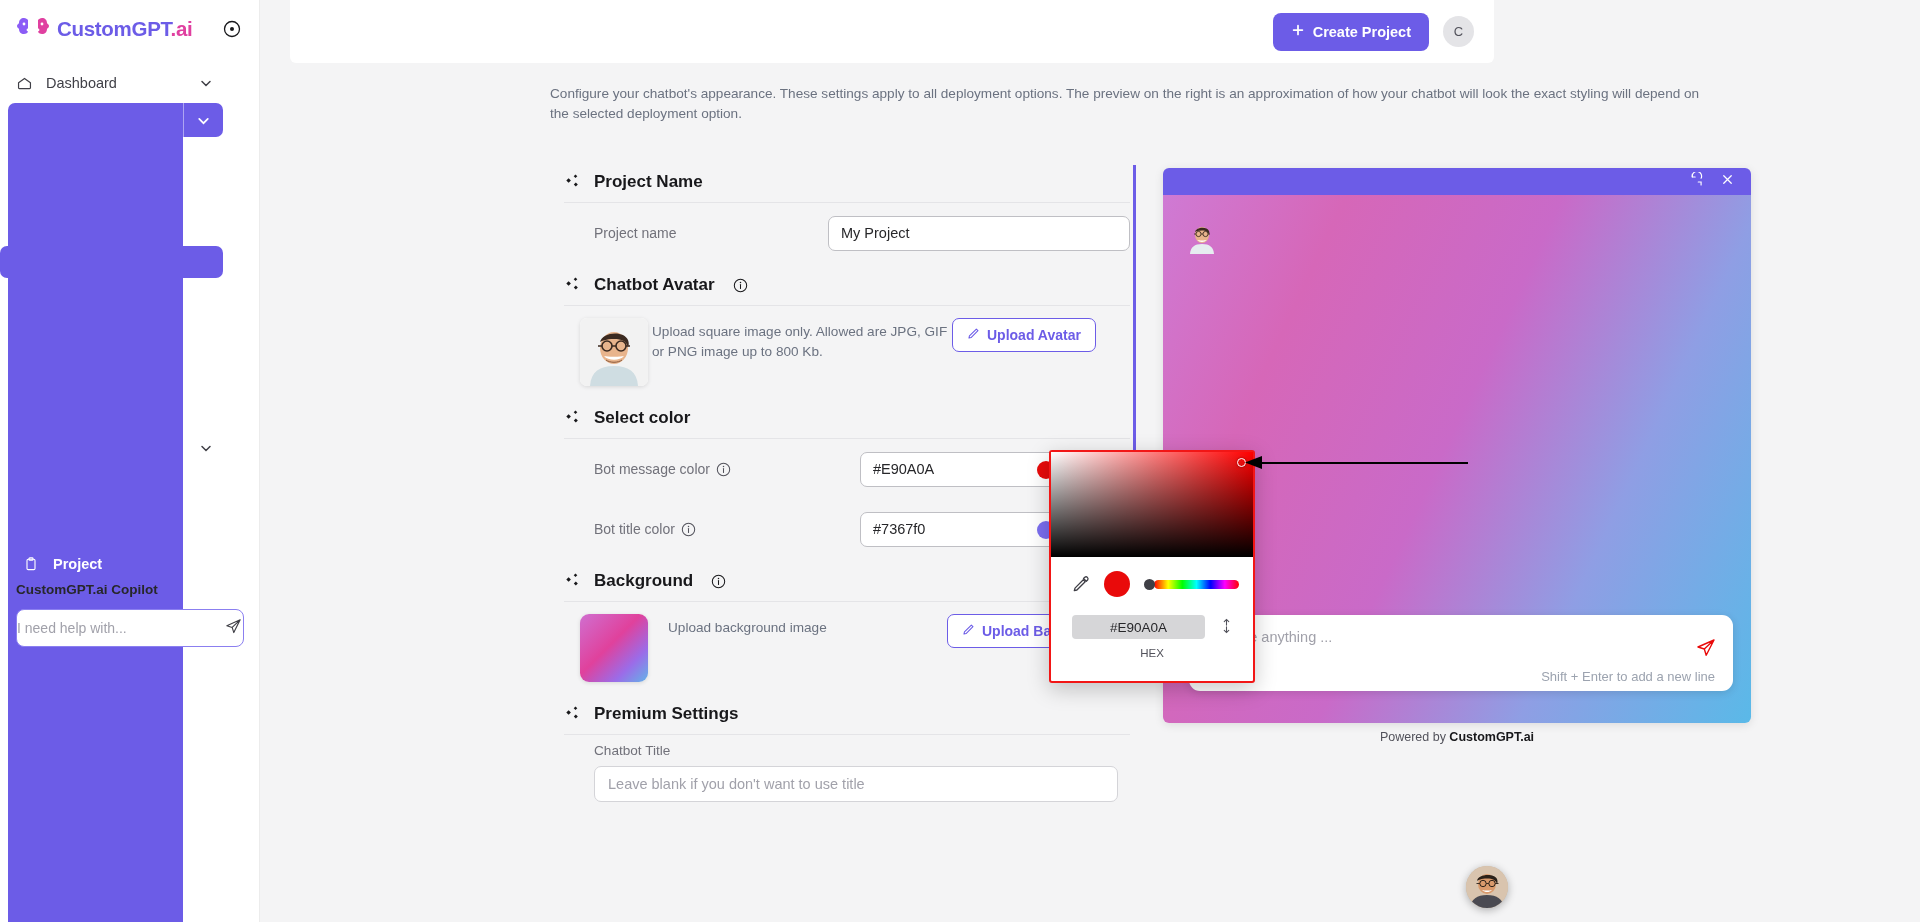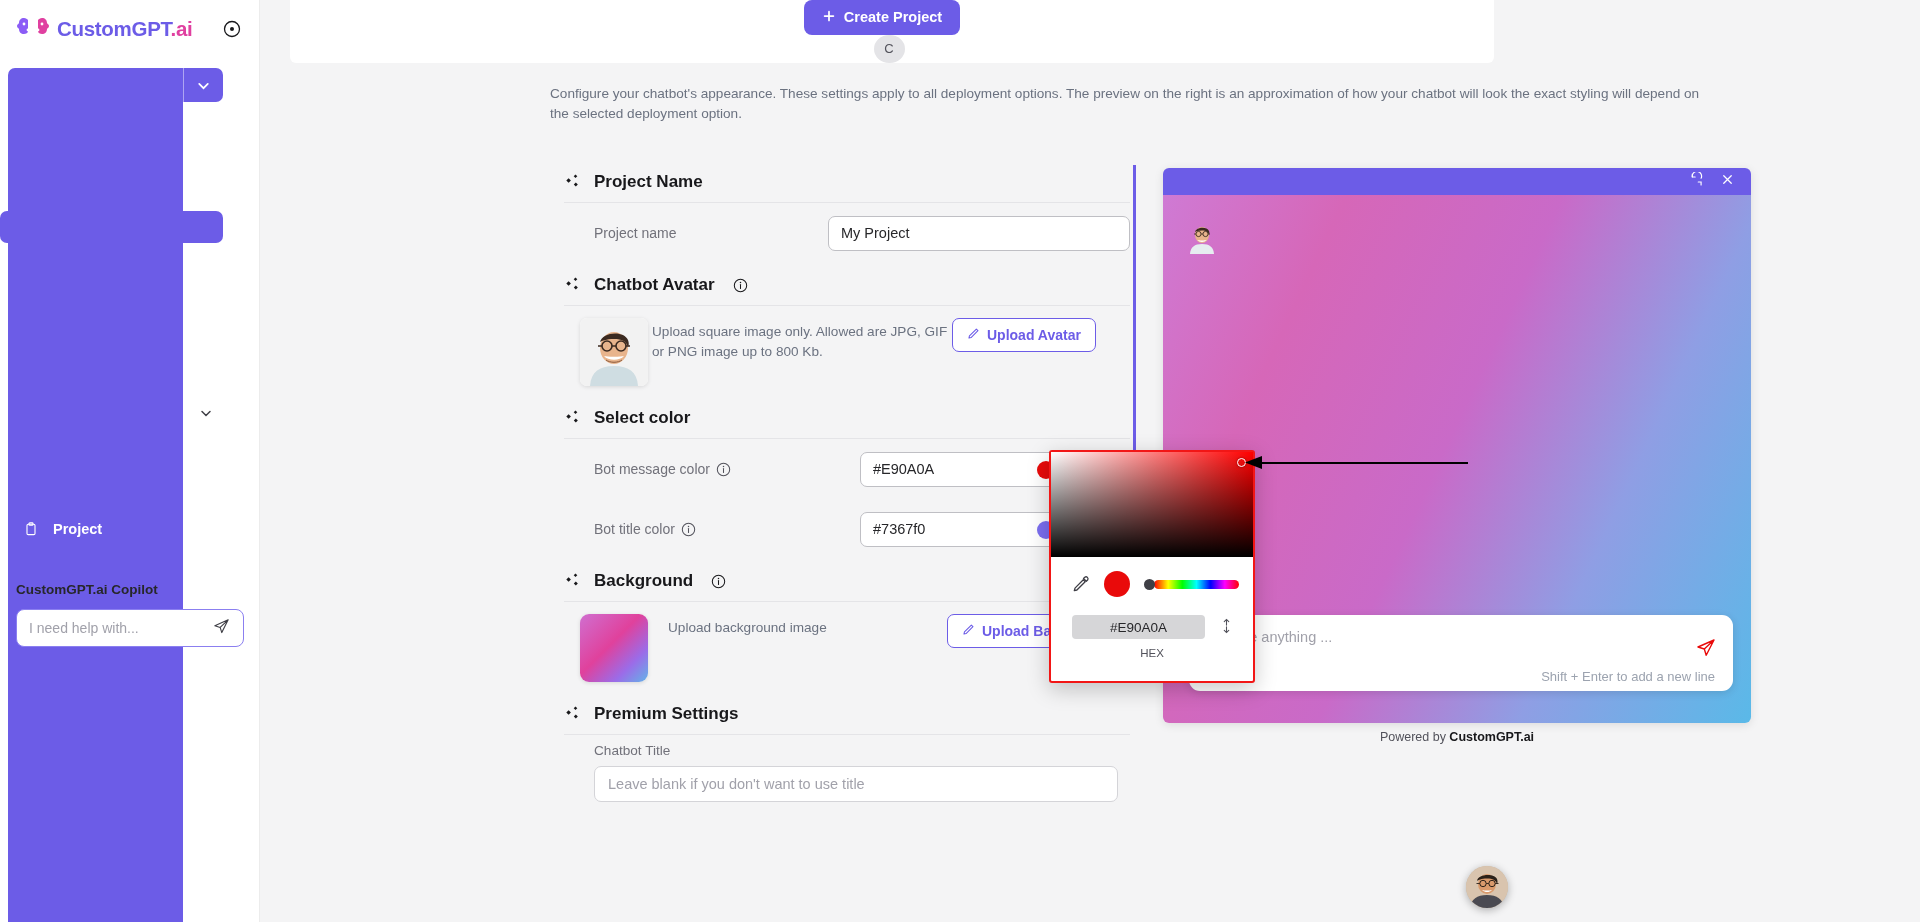--- a/index.html
+++ b/index.html
@@ -53,34 +53,34 @@
   .nav-project .side {
     width: 40px; background: #6c5ce7; border-left: 1px solid rgba(255,255,255,.45);
     border-radius: 0 7px 7px 0; display:flex; align-items:center; justify-content:center; cursor:pointer;
   }
   .divider-gap { height: 8px; }
 
   .copilot { position: absolute; left: 0; top: 582px; width: 260px; padding: 0 16px; }
   .copilot-title { font-size: 13.5px; font-weight: bold; color: #27272a; margin-bottom: 12px; }
   .copilot-box {
     display:flex; align-items:center; height: 38px;
-    border: 1px solid #8b7ff0; border-radius: 8px; background:#fff; padding: 0 12px;
+    border: 1px solid #8b7ff0; border-radius: 8px; background:#fff; padding: 0 0;
   }
   .copilot-box input {
     border:none; outline:none; flex:1; font-size: 14px; color:#52525b;
     font-family: "Liberation Sans", sans-serif; background: transparent;
   }
   .copilot-box input::placeholder { color: #a1a1aa; }
 
   
   .main { flex:1; position: relative; height: 922px; background: #f4f4f5; }
   .topbar {
     position:absolute; left: 30px; top: 0; right: 30px; height: 63px;
     background:#fff; border-radius: 0 0 6px 6px; display:flex; align-items:center;
-    justify-content:flex-end; padding-right: 20px; flex-direction: column;
+    justify-content:flex-end; padding-right: 20px;
   }
   .create-btn {
     display:flex; align-items:center; gap:8px; background:#6c5ce7; color:#fff;
     height: 38px; padding: 0 18px; border-radius: 8px; font-size: 14.5px; font-weight: bold;
     cursor:pointer; border:none; font-family:"Liberation Sans", sans-serif;
   }
   .avatar-circle {
     width: 31px; height: 31px; border-radius: 50%; background:#e4e4e7; color:#52525b;
     display:flex; align-items:center; justify-content:center; font-size: 13px; margin-left: 14px; cursor:pointer;
   }
@@ -242,20 +242,33 @@
       <span class="brand-collapse">
         <svg viewBox="0 0 18 18" width="18" height="18">
             <circle cx="9" cy="9" r="7.5" fill="none" stroke="#18181b" stroke-width="1.3"></circle>
             <circle cx="9" cy="9" r="2" fill="#18181b"></circle>
           </svg>
       </span>
     </div>
 
     <nav class="nav">
 
+      <div class="nav-item">
+        <span class="ico">
+          <svg viewBox="0 0 20 20" width="17" height="17" fill="none" stroke="#3f3f46" stroke-width="1.4" stroke-linejoin="round">
+              <path d="M3 9l7-5 7 5v6a1 1 0 01-1 1H4a1 1 0 01-1-1z"></path>
+            </svg>
+        </span>
+        <span>Dashboard</span>
+        <span class="chev">
+          <svg viewBox="0 0 14 14" width="14" height="14" fill="none" stroke="#3f3f46" stroke-width="1.5" stroke-linecap="round">
+              <path d="M3 5.5L7 9.5 11 5.5"></path>
+            </svg>
+        </span>
+      </div>
 
       <div class="nav-project">
         <div class="main">
           <span class="ico">
             <svg viewBox="0 0 20 20" width="16" height="16" fill="none" stroke="#fff" stroke-width="1.4">
                 <rect x="5" y="4" width="10" height="13" rx="1.5"></rect>
                 <rect x="7.5" y="2.3" width="5" height="3" rx="1"></rect>
               </svg>
           </span>
           <span>Project</span>

